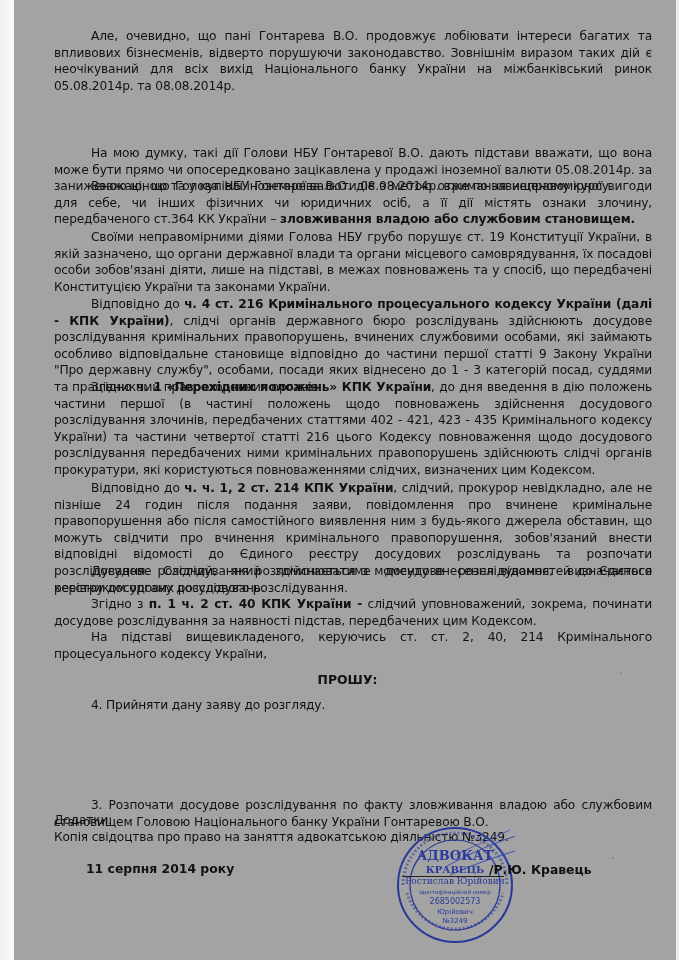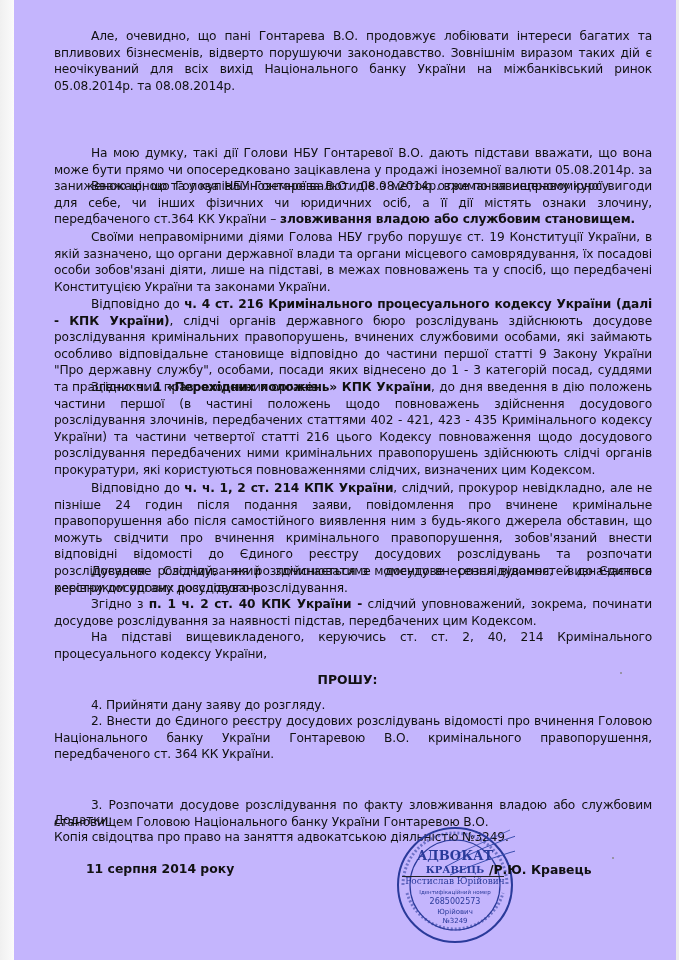--- a/index.html
+++ b/index.html
@@ -1,18 +1,18 @@
 <!DOCTYPE html>
 <html><head>
 <meta charset="utf-8">
 <style>
   html, body { margin:0; padding:0; }
   body { width:679px; height:960px; background:#ffffff; position:relative; overflow:hidden;
          font-family:"DejaVu Sans", sans-serif; color:#111; }
-  .page { position:absolute; left:0; top:0; width:679px; height:960px; background:#c4b5fd; }
+  .page { position:absolute; left:0; top:0; width:679px; height:960px; background:#a3a3a3; }
   .edge-l { position:absolute; left:0; top:0; width:14px; height:960px;
             background:linear-gradient(to right,#f0f0f0,#fbfbfb); }
   .edge-r { position:absolute; right:0; top:0; width:3px; height:960px; background:#ececec; }
   .para { position:absolute; left:54px; width:598px; font-size:12.2px; line-height:16.6px;
           text-align:justify; letter-spacing:-0.15px; }
   .para.ind { text-indent:37px; }
   .b { font-weight:bold; }
   .heading { position:absolute; left:0; width:679px; text-align:center; font-weight:bold; font-size:12.4px; }
   .date { position:absolute; left:86px; top:861px; font-weight:bold; font-size:12.4px; }
   .sigline { position:absolute; left:402px; top:876px; width:102px; border-top:1px solid #222; }
@@ -67,21 +67,20 @@
   </div>
 
   <div class="para ind" style="top:629px">
     <span>На підставі вищевикладеного, керуючись ст. ст. 2, 40, 214 Кримінального процесуального кодексу України,</span>
   </div>
 
   <div class="heading" style="top:672px;left:8px">ПРОШУ:</div>
   <div class="dot" style="left:620px;top:672px"></div>
 
   <div class="para ind" style="top:697px">4. Прийняти дану заяву до розгляду.</div>
-  <div class="para ind" style="top:713px">2. Внести до Єдиного реєстру досудових розслідувань відомості про вчинення Головою Національного банку України Гонтаревою В.О. кримінального правопорушення, передбаченого ст. 364 КК України.</div>
   <div class="para ind" style="top:797px">3. Розпочати досудове розслідування по факту зловживання владою або службовим становищем Головою Національного банку України Гонтаревою В.О.</div>
 
   <div class="para" style="top:812px;text-align:left">Додатки:</div>
   <div class="para" style="top:829px;text-align:left">Копія свідоцтва про право на заняття адвокатською діяльністю №3249.</div>
 
   <div class="date">11 серпня 2014 року</div>
 
   <svg class="stamp" viewBox="0 0 120 120">
     <circle cx="60" cy="60" r="57" fill="none" stroke="#2a3a9a" stroke-width="2"></circle>
     <circle cx="60" cy="60" r="45" fill="none" stroke="#2a3a9a" stroke-width="1.2"></circle>

